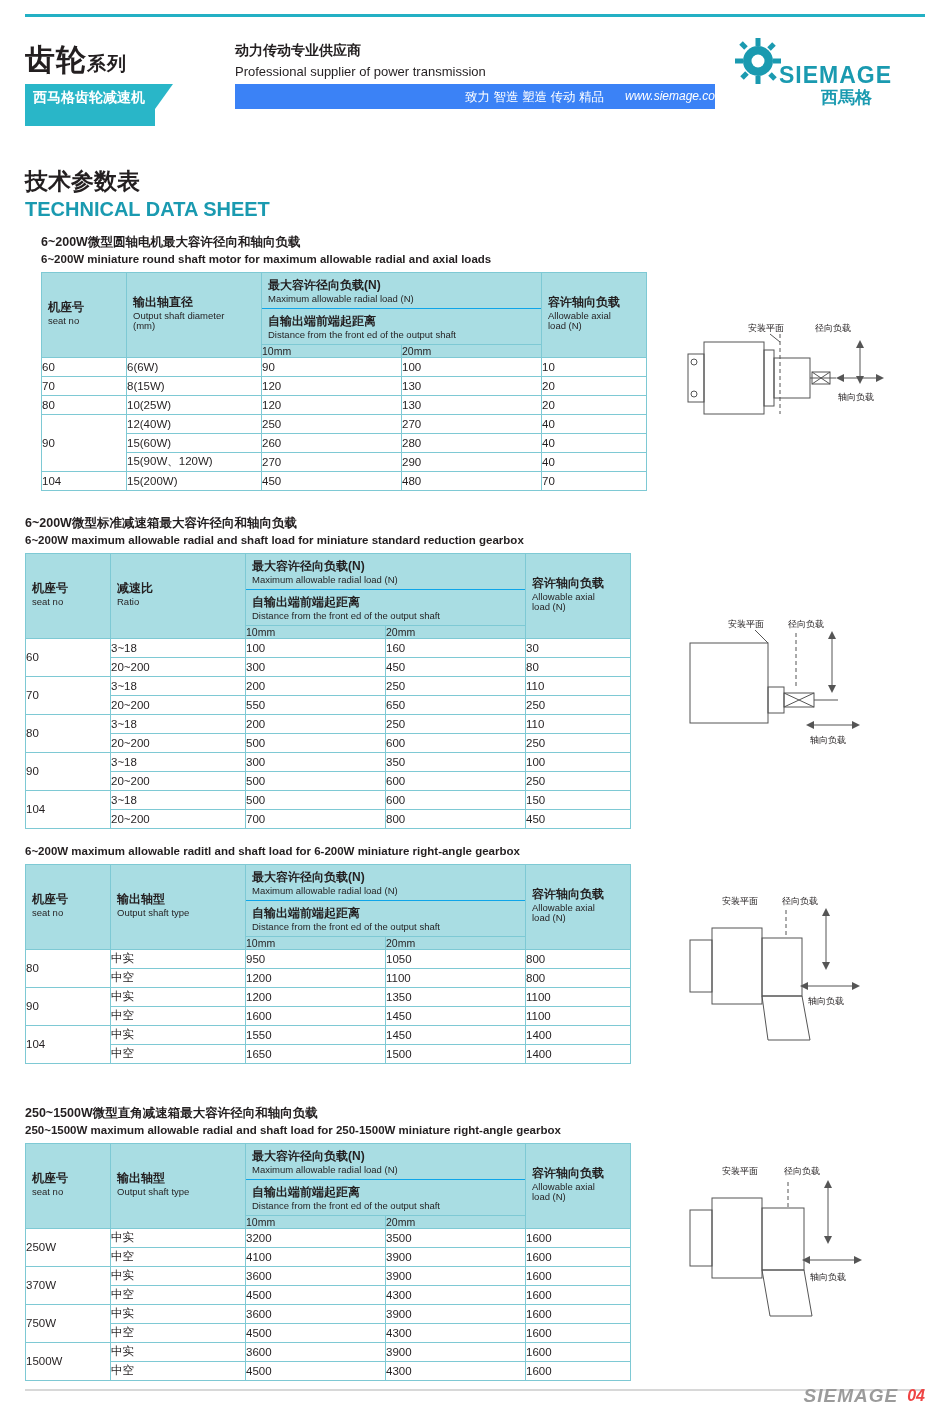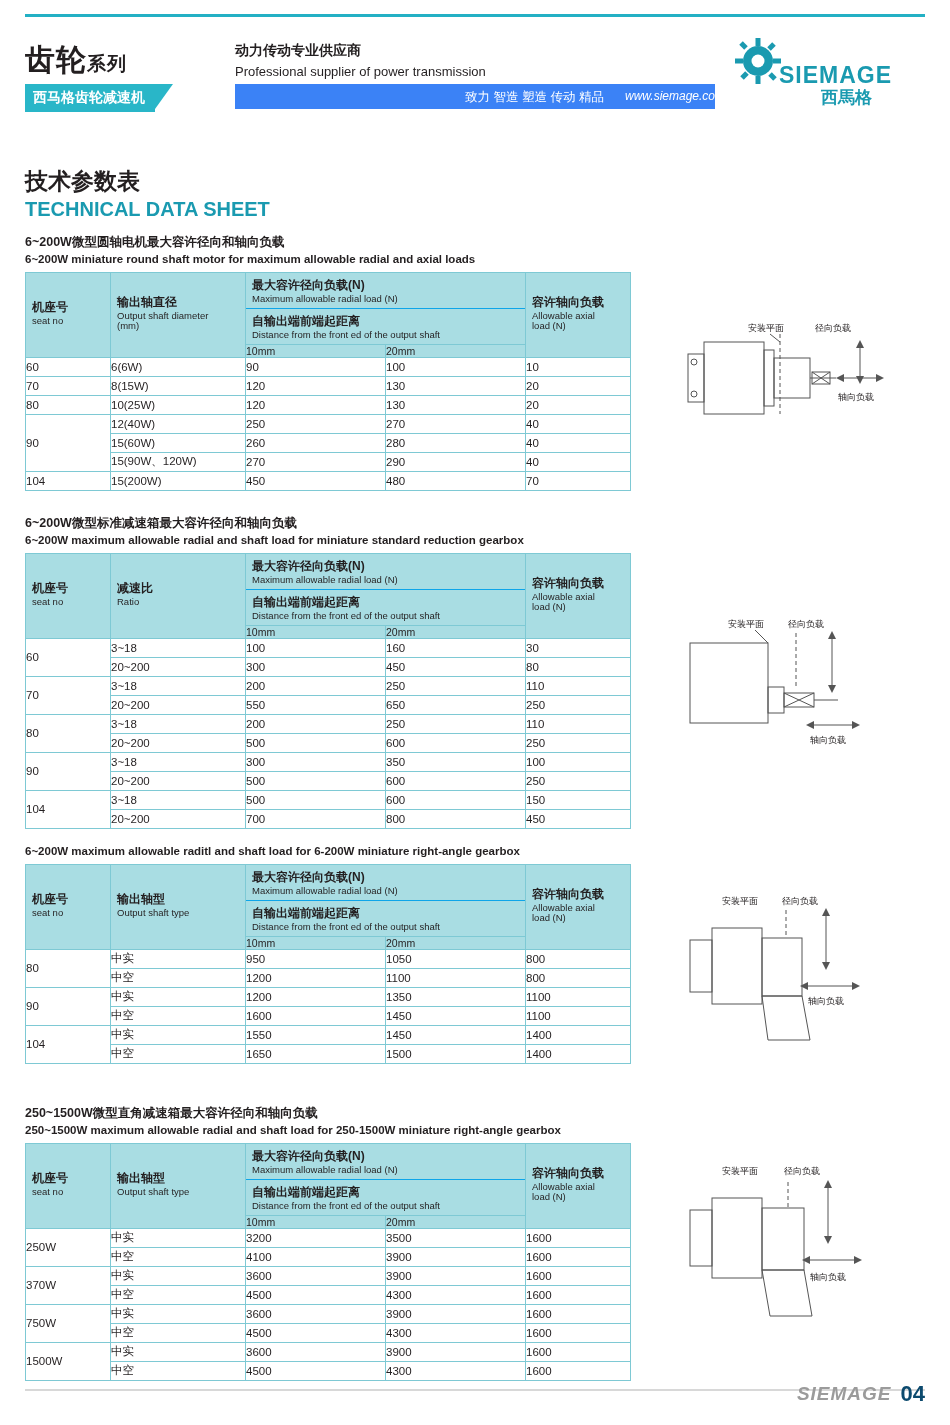--- a/index.html
+++ b/index.html
@@ -13,21 +13,21 @@
     overflow:hidden;
   }
   .top-rule { position:absolute; left:25px; top:14px; width:900px; height:3px; background:#23b0c4; }
 
   
   .header { position:absolute; left:25px; top:40px; width:900px; height:98px; }
   .brand-cn { font-size:30px; font-weight:bold; color:#231f20; letter-spacing:1px; }
   .brand-cn .small { font-size:19px; font-weight:bold; }
   .brand-bar {
     margin-top:8px; background:#29b6c8; color:#ffffff; font-size:14px;
-    padding:5px 10px 5px 8px; display:inline-block; font-weight:bold;
+    padding:5px 10px 19px 8px; display:inline-block; font-weight:bold;
     position:relative;
   }
   .brand-bar-wrap { position:absolute; left:0; top:36px; }
   .brand-bar::after{
     content:""; position:absolute; right:-18px; top:0; width:0; height:0;
     border-top:25px solid #29b6c8; border-right:18px solid transparent;
   }
   .slogan { position:absolute; left:210px; top:2px; }
   .slogan .cn { font-size:14px; color:#231f20; font-weight:bold; }
   .slogan .en { font-size:13px; color:#231f20; margin-top:4px; }
@@ -64,21 +64,21 @@
   .split-head .line { border-bottom:1px solid #0ea5e9; padding:4px 5px 3px 6px; }
   .split-head .line:last-child { border-bottom:none; }
 
   
   .diagram { position:absolute; }
   .diagram svg { display:block; }
 
   
   .footer { position:absolute; right:25px; bottom:18px; display:flex; align-items:center; }
   .footer .f-logo { font-size:19px; font-weight:bold; color:#9b9b9b; font-style:italic; letter-spacing:1px; }
-  .footer .f-num { font-size:22px; font-weight:bold; color:#0c4a6e; margin-left:9px; }
+  .footer .f-num { font-size:16px; font-weight:bold; color:#ef4444; margin-left:9px;font-style:italic; }
   .footer-rule { position:absolute; left:25px; bottom:34px; width:900px; height:2px; background:#d8d8d8; }
 </style>
 </head>
 <body>
 
 <div class="top-rule"></div>
 
 <div class="header">
   <div class="brand-cn">
     <span>齿轮</span><span class="small">系列</span>
@@ -116,21 +116,21 @@
       </svg>
     </div>
     <div class="lg-en">SIEMAGE</div>
     <div class="lg-cn">西馬格</div>
   </div>
 </div>
 
 <div class="title-cn">技术参数表</div>
 <div class="title-en">TECHNICAL DATA SHEET</div>
 
-<div class="section" style="top:234px;">
+<div class="section" style="top:234px;margin-left:16px;">
   <div class="sec-h-cn">6~200W微型圆轴电机最大容许径向和轴向负载</div>
   <div class="sec-h-en">6~200W miniature round shaft motor for maximum allowable radial and axial loads</div>
   <table class="dt">
     <colgroup>
         <col style="width:85px">
         <col style="width:135px">
         <col style="width:140px">
         <col style="width:140px">
         <col style="width:105px">
       </colgroup>

